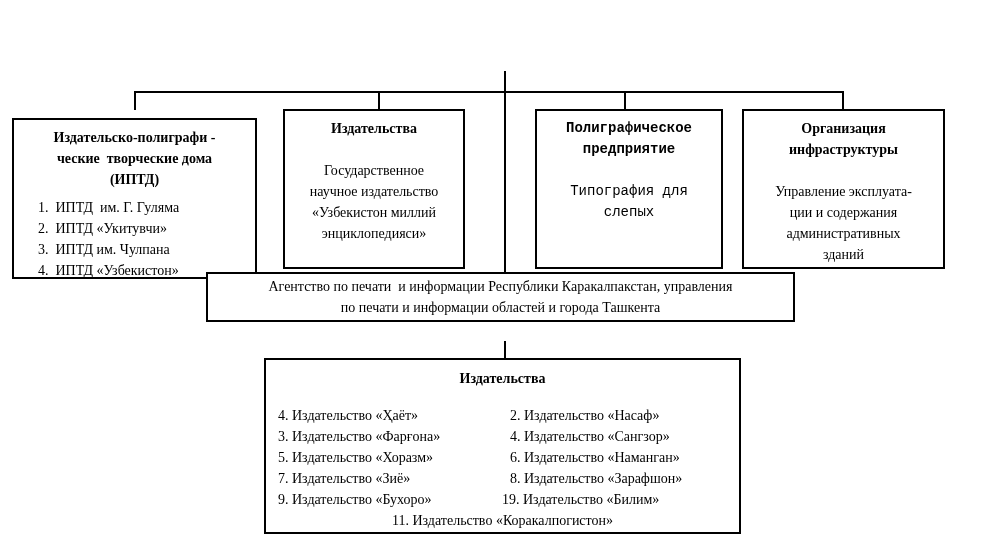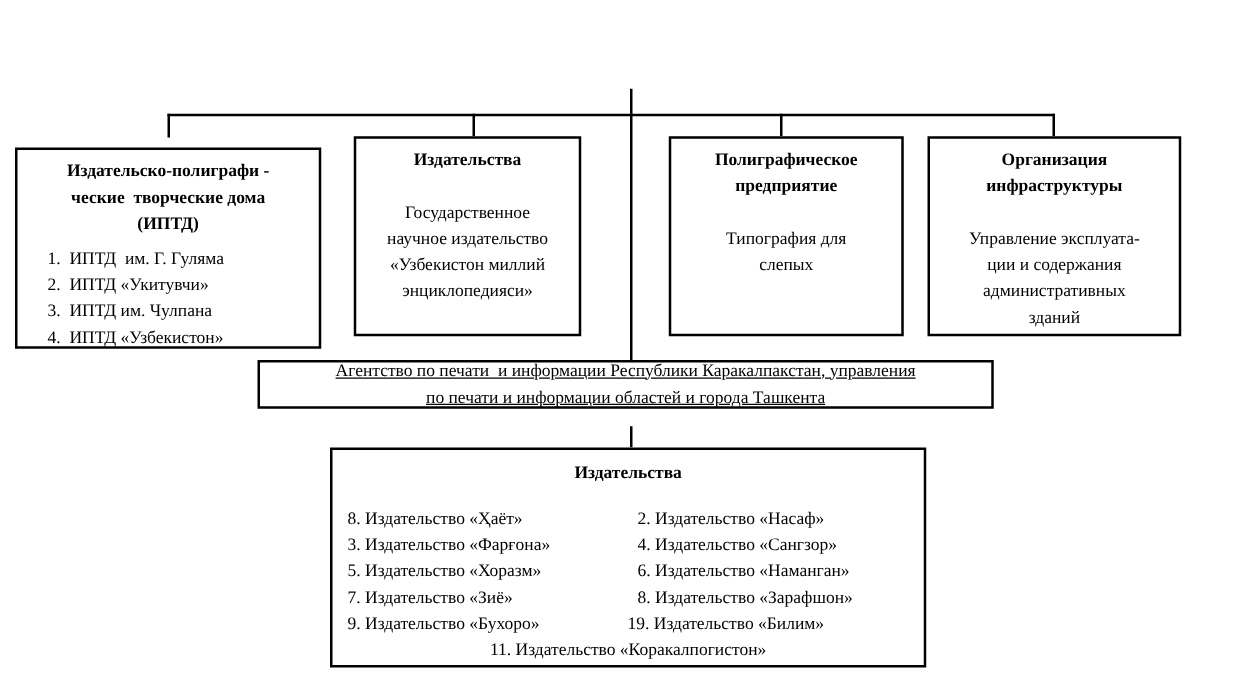--- a/index.html
+++ b/index.html
@@ -53,21 +53,21 @@
   .l-drop-1     { left: 134px; top: 91px;  width: 2px; height: 19px; }
   .l-drop-2     { left: 378px; top: 91px;  width: 2px; height: 19px; }
   .l-drop-3     { left: 624px; top: 91px;  width: 2px; height: 19px; }
   .l-drop-4     { left: 842px; top: 91px;  width: 2px; height: 19px; }
   .l-center     { left: 504px; top: 91px;  width: 2px; height: 197px; }
   .l-mid-bottom { left: 504px; top: 341px; width: 2px; height: 17px; }
 
   
   .box-iptd    { left: 12px;  top: 118px; width: 245px; height: 161px; }
   .box-pub     { left: 283px; top: 109px; width: 182px; height: 160px; }
-  .box-print   { left: 535px; top: 109px; width: 188px; height: 160px; }
+  .box-print   { left: 535px; top: 109px; width: 188px; height: 160px; font-family: Liberation Mono, monospace; }
   .box-infra   { left: 742px; top: 109px; width: 203px; height: 160px; }
 
   .box-iptd .node-title,
   .box-pub .node-title,
   .box-print .node-title,
   .box-infra .node-title { margin-top: 7px; }
 
   .box-pub .node-body,
   .box-print .node-body,
   .box-infra .node-body { margin-top: 21px; }
@@ -77,22 +77,22 @@
     padding-left: 24px;
     font-size: 14px;
   }
   .iptd-list .list-item {
     line-height: 21px;
     white-space: pre-wrap;
   }
 
   
   .box-regional {
-    left: 206px; top: 288px; width: 589px; height: 39px;
-    display: flex; align-items: center; justify-content: center; text-decoration: underline;
+    left: 206px; top: 272px; width: 589px; height: 50px;
+    display: flex; align-items: center; justify-content: center;
   }
   .box-regional .node-body { margin-top: 0; }
 
   
   .box-publishers { left: 264px; top: 358px; width: 477px; height: 176px; }
   .box-publishers .node-title { margin-top: 8px; }
   .pub-grid {
     margin-top: 16px;
     padding-left: 12px;
     display: grid;
@@ -164,21 +164,21 @@
 
   <div class="node box-regional">
     <div class="node-body">Агентство по печати  и информации Республики Каракалпакстан, управления
 по печати и информации областей и города Ташкента</div>
   </div>
 
   <div class="node box-publishers">
     <div class="node-title">Издательства</div>
     <div class="pub-grid">
       <div class="pub-col1">
-        <div class="pub-item">8. Издательство «Ҳаёт»</div>
+        <div class="pub-item">4. Издательство «Ҳаёт»</div>
         <div class="pub-item">3. Издательство «Фарғона»</div>
         <div class="pub-item">5. Издательство «Хоразм»</div>
         <div class="pub-item">7. Издательство «Зиё»</div>
         <div class="pub-item">9. Издательство «Бухоро»</div>
       </div>
       <div class="pub-col2">
         <div class="pub-item">2. Издательство «Насаф»</div>
         <div class="pub-item">4. Издательство «Сангзор»</div>
         <div class="pub-item">6. Издательство «Наманган»</div>
         <div class="pub-item">8. Издательство «Зарафшон»</div>

